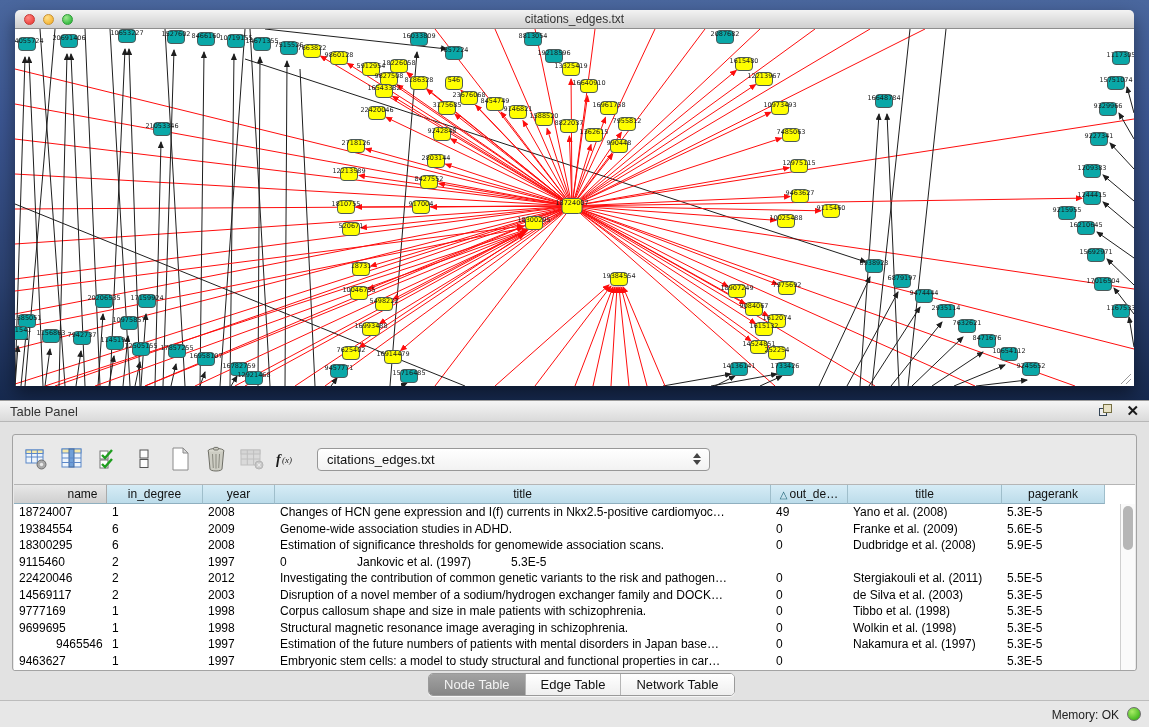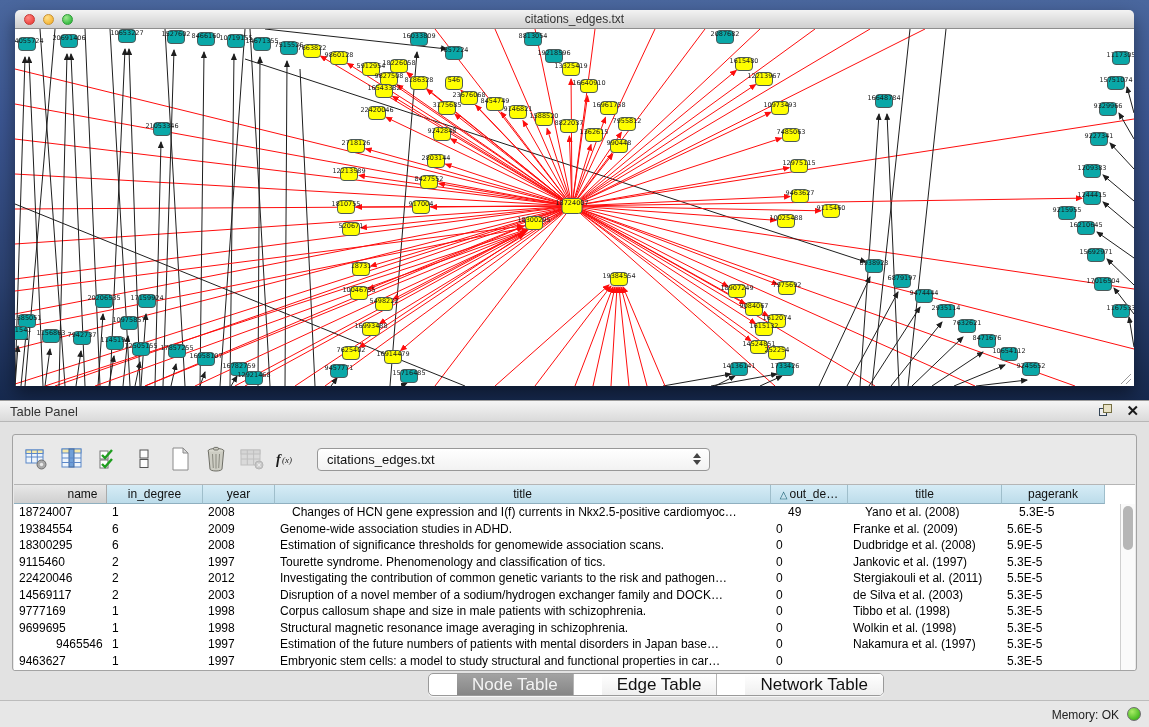--- a/index.html
+++ b/index.html
@@ -49,22 +49,22 @@
     overflow:hidden; white-space:nowrap; flex-shrink:0; }
   .th.gray { background:linear-gradient(180deg,#e8e8e8,#cfcfcf); border-right:1px solid #aaa;padding-left:45px; }
   .sort-tri { color:#1d6275; font-size:10px; margin-right:2px; }
   .trow { display:flex; height:16.5px; }
   .td { font-size:12px; color:#000; line-height:16px; padding-left:5px; overflow:hidden; white-space:nowrap; flex-shrink:0; }
   .vscroll { position:absolute; right:0; top:19px; width:15px; height:166px; background:#fafafa; border-left:1px solid #cfcfcf; }
   .vthumb { position:absolute; left:2px; top:2px; width:10px; height:44px; border-radius:5px; background:#b6b6b6; }
 
   .tabs { position:absolute; left:428px; top:673px; height:23px; display:flex;
     border:1px solid #9a9a9a; border-radius:5px; overflow:hidden; background:#fff; box-shadow:0 1px 0 rgba(255,255,255,.7); }
-  .tab { font-size:17px; padding:0 15px; line-height:21px; color:#111;
-    background:linear-gradient(180deg,#ffffff,#efefef); border-right:1px solid #b5b5b5; cursor:default;margin-left:28px; }
+  .tab { font-size:13px; padding:0 15px; line-height:21px; color:#111;
+    background:linear-gradient(180deg,#ffffff,#efefef); border-right:1px solid #b5b5b5; cursor:default; }
   .tab:last-child { border-right:none; }
   .tab.active { background:linear-gradient(180deg,#a2a2a2,#868686); color:#f4f4f4; }
 
   .statusbar { position:absolute; left:0; top:700px; width:1149px; height:27px;
     background:#e7e7e7; border-top:1px solid #bcbcbc; }
   .mem { position:absolute; right:30px; top:7px; font-size:12px; color:#222; }
   .memdot { position:absolute; right:8px; top:6px; width:14px; height:14px; border-radius:50%;
     border:1px solid #6d6d6d; background:radial-gradient(circle at 35% 30%,#a8ec66,#43b81e 75%); }
 </style>
 </head>
@@ -570,21 +570,21 @@
         <div class="th" style="width: 496px;">title</div>
         <div class="th" style="width: 77px;"><span class="sort-tri">△</span>out_de…</div>
         <div class="th" style="width: 154px;">title</div>
         <div class="th" style="width: 103px;">pagerank</div>
       </div>
     <div id="tbody">
         <div class="trow">
           <div class="td" style="width: 93px;">18724007</div>
           <div class="td" style="width: 96px;">1</div>
           <div class="td" style="width: 72px;">2008</div>
-          <div class="td" style="width: 496px; margin-left: 12px;">Changes of HCN gene expression and I(f) currents in Nkx2.5-positive cardiomyoc…</div>
+          <div class="td" style="width: 496px;">Changes of HCN gene expression and I(f) currents in Nkx2.5-positive cardiomyoc…</div>
           <div class="td" style="width: 77px;">49</div>
           <div class="td" style="width: 154px;">Yano et al. (2008)</div>
           <div class="td" style="width: 103px;">5.3E-5</div>
         </div>
         <div class="trow">
           <div class="td" style="width: 93px;">19384554</div>
           <div class="td" style="width: 96px;">6</div>
           <div class="td" style="width: 72px;">2009</div>
           <div class="td" style="width: 496px;">Genome-wide association studies in ADHD.</div>
           <div class="td" style="width: 77px;">0</div>
@@ -597,21 +597,20 @@
           <div class="td" style="width: 72px;">2008</div>
           <div class="td" style="width: 496px;">Estimation of significance thresholds for genomewide association scans.</div>
           <div class="td" style="width: 77px;">0</div>
           <div class="td" style="width: 154px;">Dudbridge et al. (2008)</div>
           <div class="td" style="width: 103px;">5.9E-5</div>
         </div>
         <div class="trow">
           <div class="td" style="width: 93px;">9115460</div>
           <div class="td" style="width: 96px;">2</div>
           <div class="td" style="width: 72px;">1997</div>
-          <div class="td" style="width: 496px;">Tourette syndrome. Phenomenology and classification of tics.</div>
           <div class="td" style="width: 77px;">0</div>
           <div class="td" style="width: 154px;">Jankovic et al. (1997)</div>
           <div class="td" style="width: 103px;">5.3E-5</div>
         </div>
         <div class="trow">
           <div class="td" style="width: 93px;">22420046</div>
           <div class="td" style="width: 96px;">2</div>
           <div class="td" style="width: 72px;">2012</div>
           <div class="td" style="width: 496px;">Investigating the contribution of common genetic variants to the risk and pathogen…</div>
           <div class="td" style="width: 77px;">0</div>

